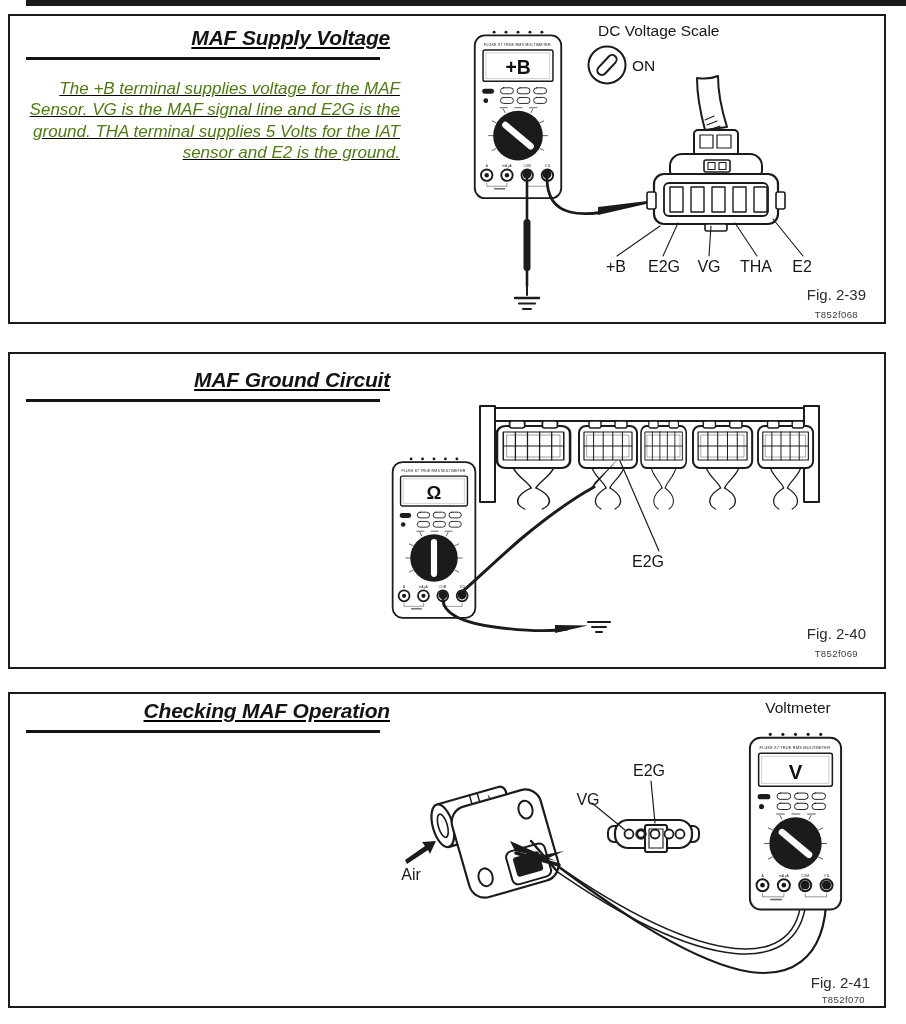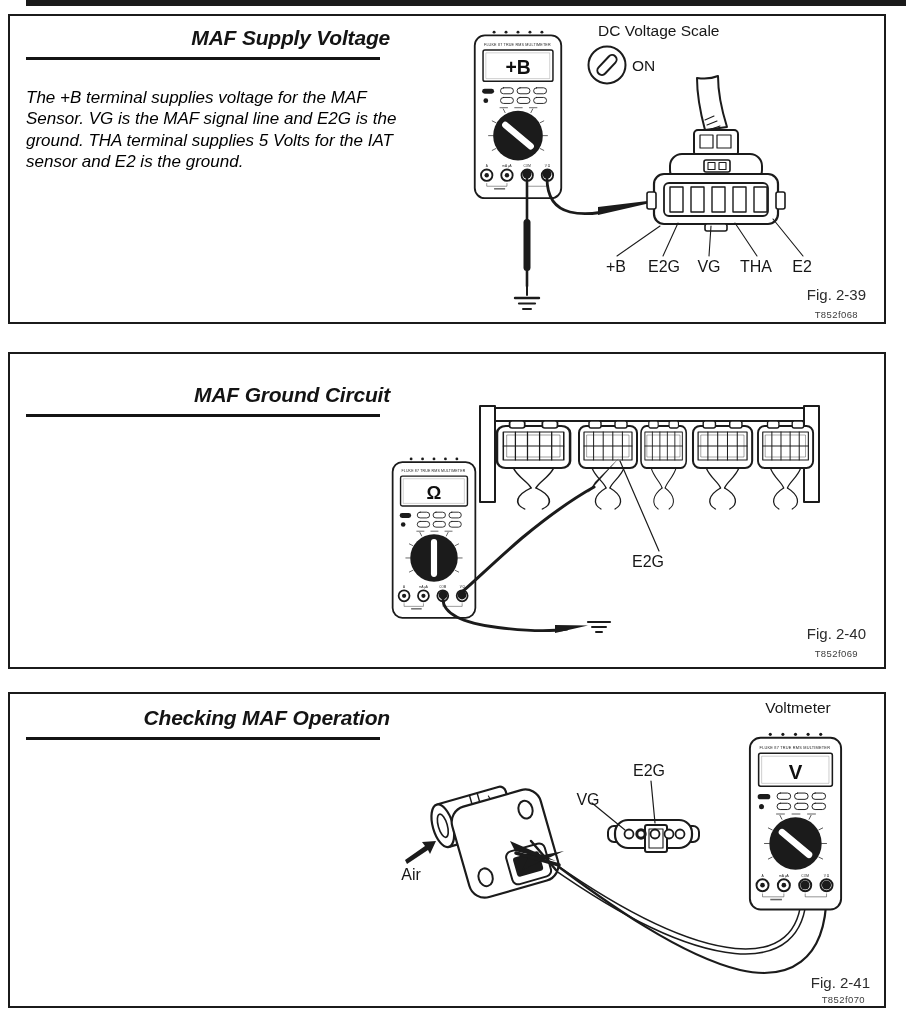--- a/index.html
+++ b/index.html
@@ -10,34 +10,34 @@
     overflow:hidden;
   }
   .top-edge { position:absolute; top:0; left:26px; right:0; height:6px; background:#1a1a1a; }
   .panel {
     position:absolute; left:8px; width:874px;
     border:2px solid #1b1b1b; background:#fff;
   }
   #p1 { top:14px;  height:306px; }
   #p2 { top:352px; height:313px; }
   #p3 { top:692px; height:312px; }
-  .text-col { position:absolute; left:16px; width:376px; z-index:2; }
+  .text-col { position:absolute; left:16px; width:376px; z-index:2;text-decoration:underline; }
   #p1 .text-col { top:10px; }
-  #p2 .text-col { top:29px; }
-  #p3 .text-col { top:12px; }
+  #p2 .text-col { top:14px; }
+  #p3 .text-col { top:5px; }
   .panel-title {
     margin:0 12px 0 0; color:#141414;
     font-size:21px; font-weight:bold; font-style:italic;
     text-align:right; letter-spacing:-0.2px;
   }
   .title-rule { width:354px; height:2.5px; background:#141414; margin-top:7px; }
   .panel-body {
-    margin-top:27px; width:374px;
+    margin-top:18px; width:374px;
     font-size:17px; font-style:italic; line-height:21.5px;
-    text-align:left; color:#000000;
+    text-align:right; color:#4d7c0f;
   }
   svg.diagram { position:absolute; top:0; left:0; width:100%; height:100%; }
   .ln { stroke:#1b1b1b; stroke-linecap:round; stroke-linejoin:round; }
   .sv-label { font:15.5px "Liberation Sans",sans-serif; fill:#161616; }
   .sv-term  { font:16px "Liberation Sans",sans-serif; fill:#161616; text-anchor:middle; }
   .sv-fig   { font:15px "Liberation Sans",sans-serif; fill:#2c2c2c; }
   .sv-code  { font:9.5px "Liberation Sans",sans-serif; fill:#3c3c3c; letter-spacing:0.4px; }
   .meter-display { font:bold 21px "Liberation Sans",sans-serif; fill:#101010; text-anchor:middle; }
   .meter-brand   { font:4px "Liberation Sans",sans-serif; fill:#222; letter-spacing:0.2px; }
   .jack-label    { font:3.4px "Liberation Sans",sans-serif; fill:#222; text-anchor:middle; }

